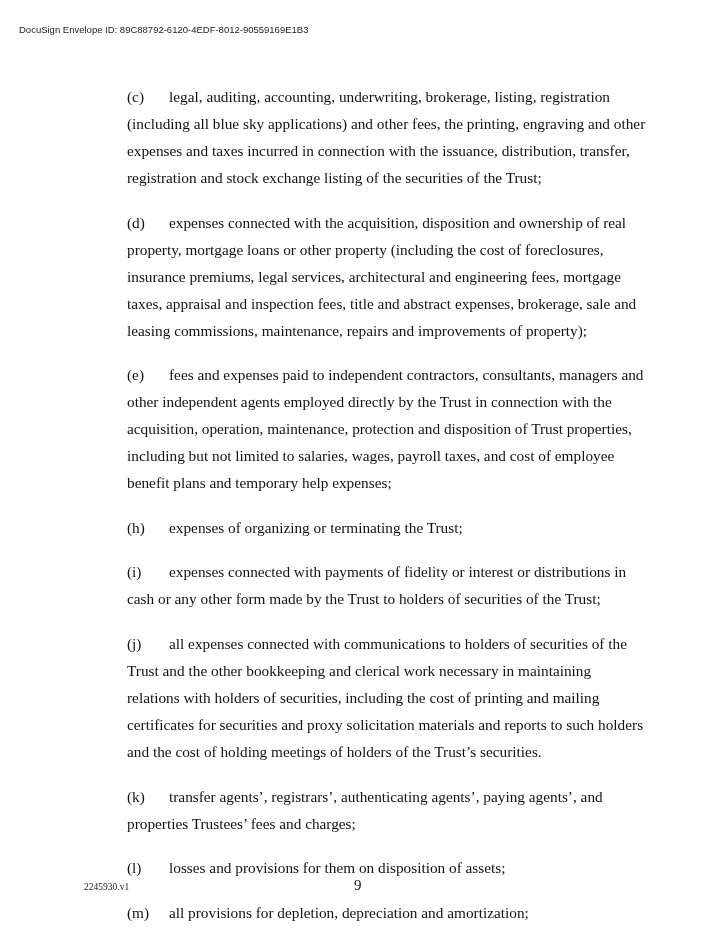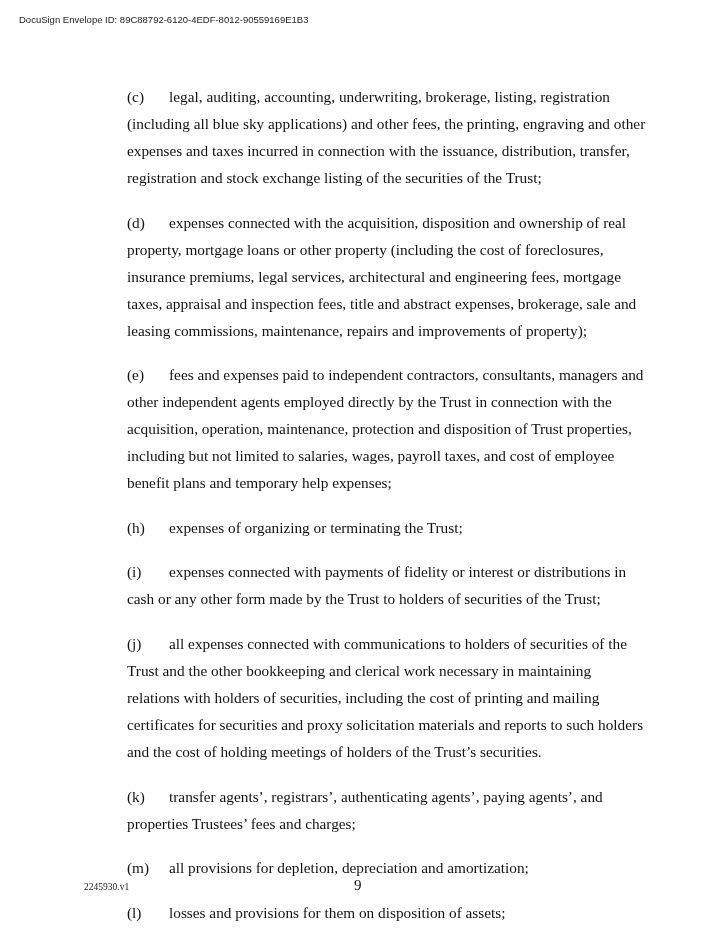--- a/index.html
+++ b/index.html
@@ -10,21 +10,21 @@
     body {
       width: 720px;
       height: 932px;
       position: relative;
       overflow: hidden;
       color: #111111;
     }
     .envelope {
       position: absolute;
       left: 19px;
-      top: 14px;
+      top: 24px;
       font-family: "Liberation Sans", sans-serif;
       font-size: 9.5px;
       color: #222222;
       letter-spacing: 0;
     }
     .content {
       position: absolute;
       left: 127px;
       top: 83px;
       width: 520px;
@@ -62,19 +62,19 @@
 <div class="envelope">DocuSign Envelope ID: 89C88792-6120-4EDF-8012-90559169E1B3</div>
 
 <div class="content">
   <p class="clause"><span class="clause-label">(c)</span><span>legal, auditing, accounting, underwriting, brokerage, listing, registration (including all blue sky applications) and other fees, the printing, engraving and other expenses and taxes incurred in connection with the issuance, distribution, transfer, registration and stock exchange listing of the securities of the Trust;</span></p>
   <p class="clause"><span class="clause-label">(d)</span><span>expenses connected with the acquisition, disposition and ownership of real property,  mortgage loans or other property (including the cost of foreclosures, insurance premiums, legal services, architectural and engineering fees, mortgage taxes, appraisal and inspection fees, title and abstract expenses, brokerage, sale and leasing commissions, maintenance, repairs and improvements of property);</span></p>
   <p class="clause"><span class="clause-label">(e)</span><span>fees and expenses paid to independent contractors, consultants, managers and other independent agents employed directly by the Trust in connection with the acquisition, operation, maintenance, protection and disposition of Trust properties, including but not limited to salaries, wages, payroll taxes, and cost of employee benefit plans and temporary help expenses;</span></p>
   <p class="clause"><span class="clause-label">(h)</span><span>expenses of organizing or terminating the Trust;</span></p>
   <p class="clause"><span class="clause-label">(i)</span><span>expenses connected with payments of fidelity or interest or distributions in cash or any other form made by the Trust to holders of securities of the Trust;</span></p>
   <p class="clause"><span class="clause-label">(j)</span><span>all expenses connected with communications to holders of securities of the Trust and the other bookkeeping and clerical work necessary in maintaining relations with holders of securities, including the cost of printing and mailing certificates for securities and proxy solicitation materials and reports to such holders and the cost of holding meetings of holders of the Trust’s securities.</span></p>
   <p class="clause"><span class="clause-label">(k)</span><span>transfer agents’, registrars’, authenticating agents’, paying agents’, and properties Trustees’ fees and charges;</span></p>
+  <p class="clause"><span class="clause-label">(l)</span><span>losses and provisions for them on disposition of assets;</span></p>
   <p class="clause"><span class="clause-label">(m)</span><span>all provisions for depletion, depreciation and amortization;</span></p>
-  <p class="clause"><span class="clause-label">(l)</span><span>losses and provisions for them on disposition of assets;</span></p>
   <p class="clause"><span class="clause-label">(n)</span><span>the cost of the fidelity bond or bonds obtained by the Advisor as required by this agreement;</span></p>
 </div>
 
 <div class="footer-id">2245930.v1</div>
 <div class="page-num">9</div>
 
 </body></html>

